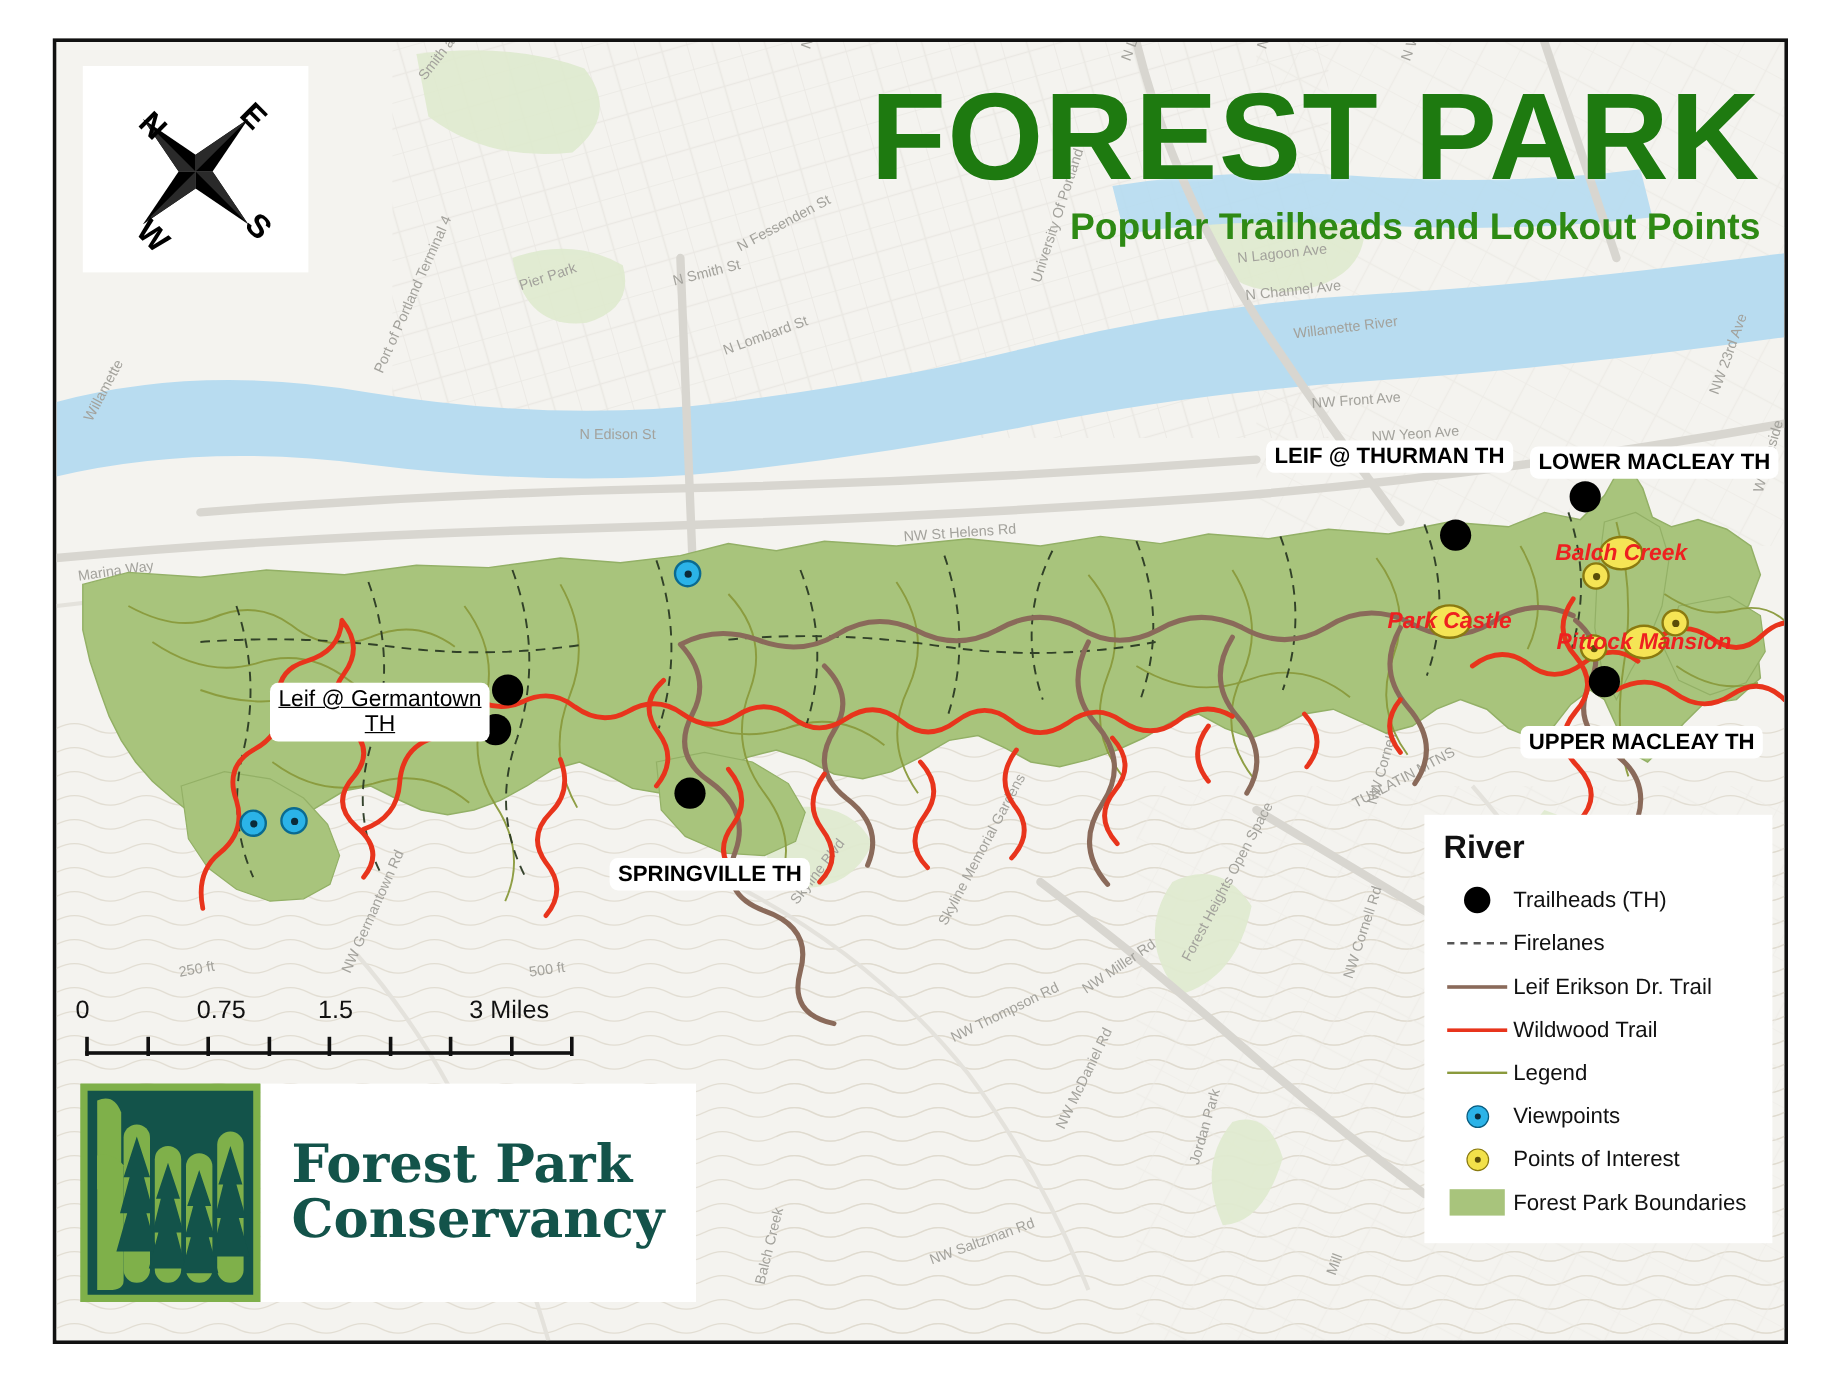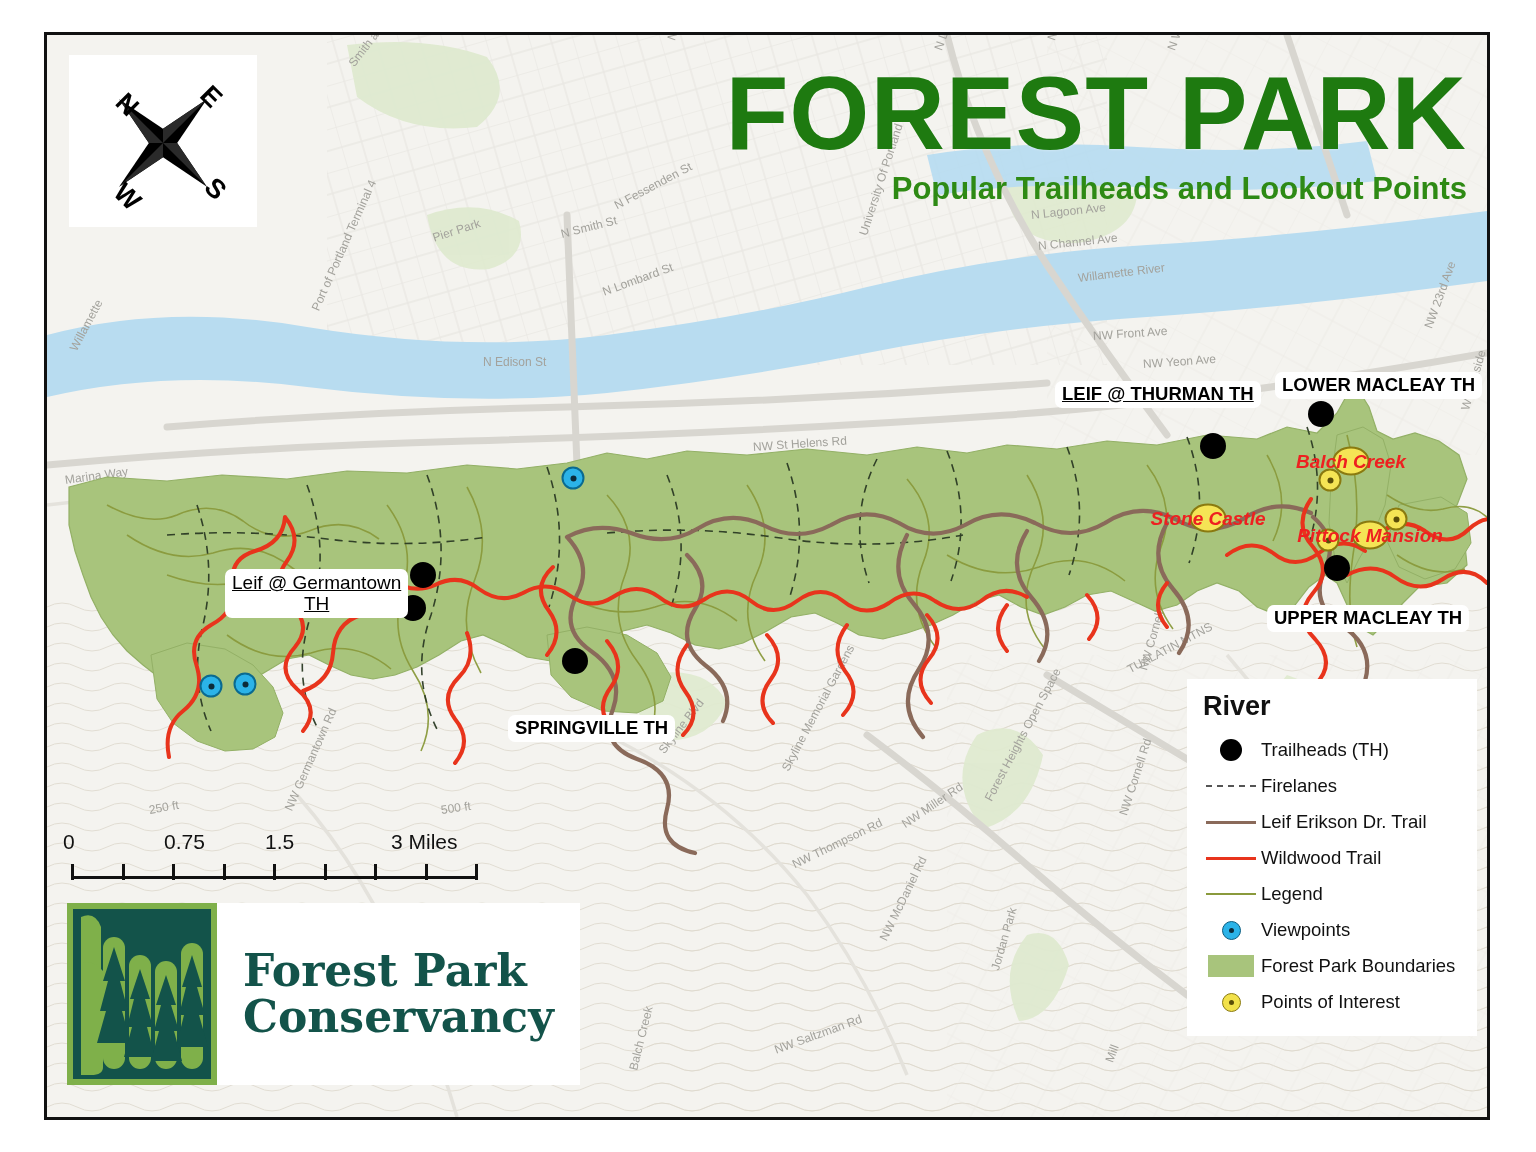--- a/index.html
+++ b/index.html
@@ -315,28 +315,28 @@
         </div>
         <div class="poi" title="Balch Creek" style="left: 1283px; top: 445px;">
           <i></i>
         </div>
         <div class="poi" title="Stone Castle" style="left: 1281px; top: 505px;">
           <i></i>
         </div>
         <div class="poi" title="Pittock Mansion" style="left: 1349px; top: 484px;">
           <i></i>
         </div>
-        <div class="mlabel" style="left: 1008px; top: 346px; text-decoration: underline;">LEIF @ THURMAN TH</div>
+        <div class="mlabel" style="left: 1008px; top: 332px;">LEIF @ THURMAN TH</div>
         <div class="mlabel" style="left: 1228px; top: 337px;">LOWER MACLEAY TH</div>
         <div class="mlabel" style="left: 1220px; top: 570px;">UPPER MACLEAY TH</div>
         <div class="mlabel" style="left: 461px; top: 680px;">SPRINGVILLE TH</div>
         <div class="mlabel mixed" style="left: 178px; top: 534px; text-decoration: underline;">Leif @ Germantown
 TH</div>
         <div class="mlabel poi" style="left: 1304px; top: 426px;">Balch Creek</div>
-        <div class="mlabel poi" style="left: 1161px; top: 483px;">Stone Castle</div>
+        <div class="mlabel poi" style="left: 1161px; top: 483px;">Park Castle</div>
         <div class="mlabel poi" style="left: 1323px; top: 500px;">Pittock Mansion</div>
       </div>
 
     <div id="titleblock">
       <div id="maptitle">FOREST PARK</div>
       <div id="mapsubtitle">Popular Trailheads and Lookout Points</div>
     </div>
 
     <div id="compass">
       <svg viewBox="0 0 188 172" width="188" height="172">
@@ -446,30 +446,30 @@
           <div class="legend-row">
             <div class="legend-key">
               <div class="k-view">
                 <i></i>
               </div>
             </div>
             <div class="legend-label">Viewpoints</div>
           </div>
           <div class="legend-row">
             <div class="legend-key">
-              <div class="k-poly"></div>
-            </div>
-            <div class="legend-label">Forest Park Boundaries</div>
-          </div>
-          <div class="legend-row">
-            <div class="legend-key">
               <div class="k-poi">
                 <i></i>
               </div>
             </div>
             <div class="legend-label">Points of Interest</div>
           </div>
+          <div class="legend-row">
+            <div class="legend-key">
+              <div class="k-poly"></div>
+            </div>
+            <div class="legend-label">Forest Park Boundaries</div>
+          </div>
         </div>
     </div>
 
 
   </div>
 </div>
 
 </body></html>

